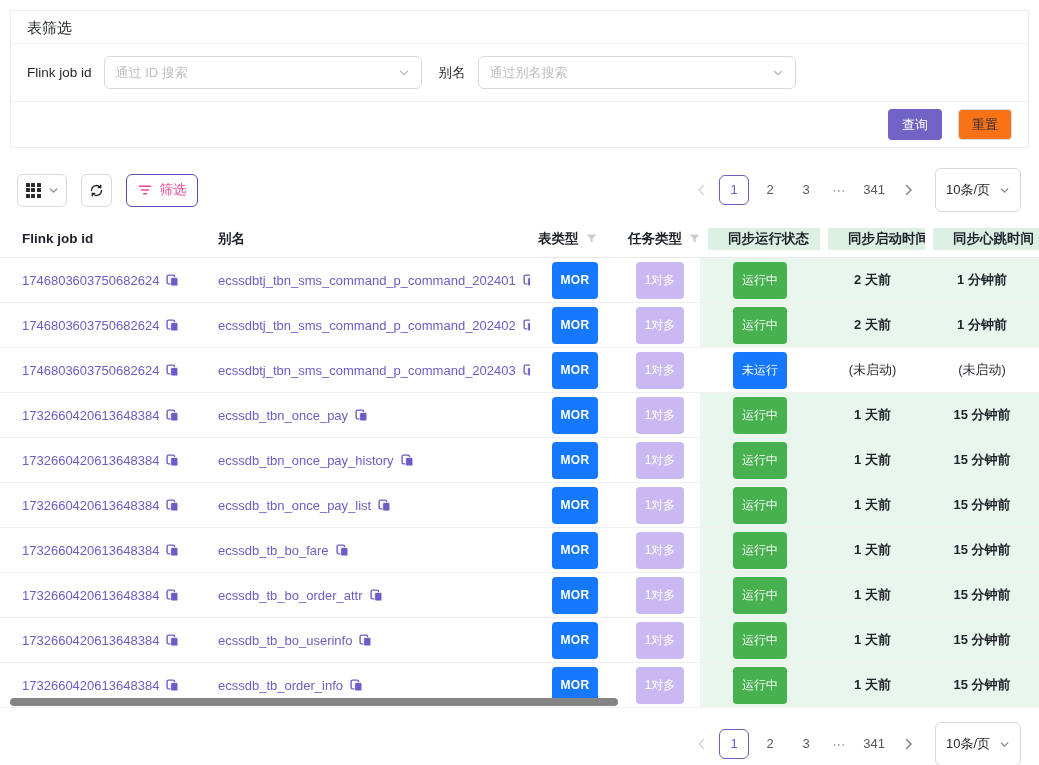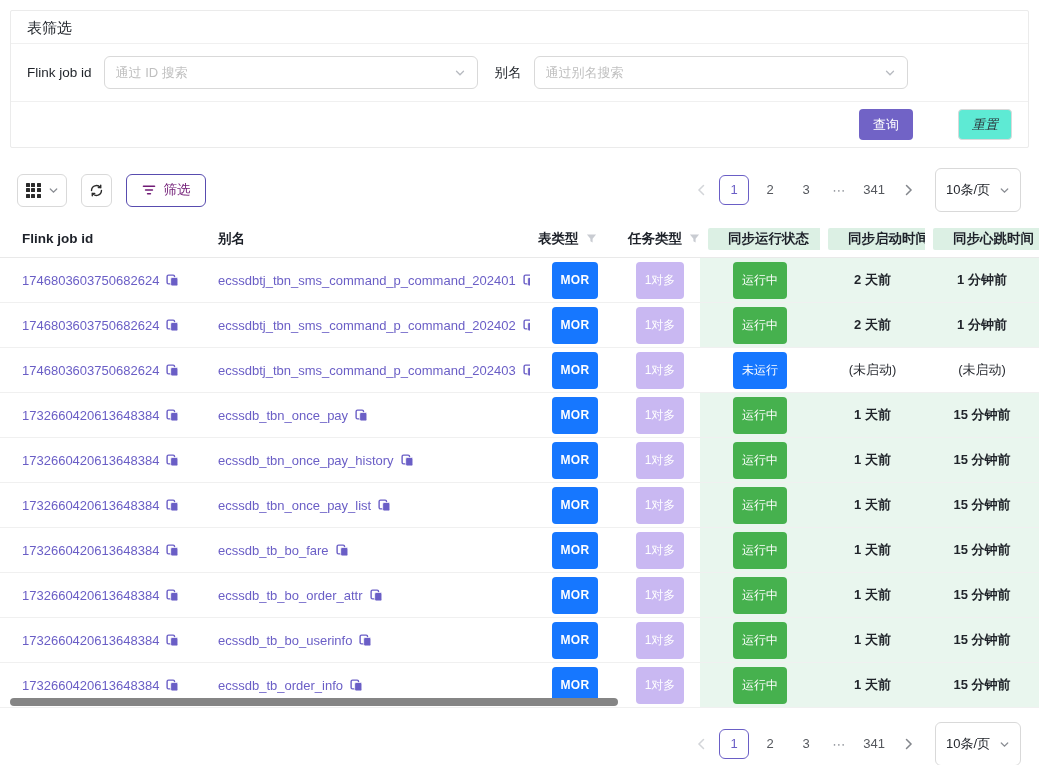--- a/index.html
+++ b/index.html
@@ -9,36 +9,36 @@
   *{box-sizing:border-box;margin:0;padding:0;}
   html,body{width:1039px;height:765px;background:#fff;overflow:hidden;}
   body{font-family:"Liberation Sans","DejaVu Sans",sans-serif;font-size:13px;color:#25282e;}
   svg{display:block;}
 
   
   .filter-card{margin:10px 10px 0;border:1px solid #ebebeb;border-radius:2px;background:#fff;}
   .fc-title{height:33px;line-height:33px;padding:0 16px;border-bottom:1px solid #f0f0f0;font-size:15px;color:#1f2329;}
   .fc-form{height:58px;display:flex;align-items:center;padding:0 16px;border-bottom:1px solid #f0f0f0;}
   .fc-label{color:#1f2329;font-size:13.5px;margin-right:12px;white-space:nowrap;}
-  .select{width:374px;height:33px;border:1px solid #d9d9d9;border-radius:6px;background:#fff;
+  .select{width:318px;height:33px;border:1px solid #d9d9d9;border-radius:6px;background:#fff;
           display:flex;align-items:center;justify-content:space-between;padding:0 11px;cursor:pointer;}
   .placeholder{color:#bfbfbf;font-size:13px;white-space:nowrap;overflow:hidden;}
   .group-gap{margin-left:17px;}
   .fc-footer{height:45px;display:flex;align-items:center;justify-content:flex-end;gap:16px;padding:0 16px;}
-  .btn{height:31px;padding:0 13px;border-radius:4px;font-size:13px;display:flex;align-items:center;cursor:pointer;border:1px solid transparent;margin-left:29px;}
+  .btn{height:31px;padding:0 13px;border-radius:4px;font-size:13px;display:flex;align-items:center;cursor:pointer;border:1px solid transparent;}
   .btn-primary{background:var(--accent-button);color:#fff;}
-  .btn-default{background:#5eead4;color:#2b2f36;border-color:#d9d9d9;font-style:italic;}
+  .btn-default{background:#f97316;color:#2b2f36;border-color:#d9d9d9;}
 
   
   .toolbar{margin:25px 18px 0 17px;height:34px;display:flex;align-items:center;justify-content:space-between;}
   .tb-left{display:flex;align-items:center;gap:14px;}
   .icon-btn{height:33px;border:1px solid #d9d9d9;border-radius:6px;background:#fff;display:flex;align-items:center;justify-content:center;gap:7px;cursor:pointer;}
   .btn-grid{width:50px;}
   .btn-refresh{width:31px;}
-  .btn-filter{width:80px;border:1.4px solid #584caf;color:#701a75;font-size:13.5px;gap:8px;}
+  .btn-filter{width:72px;border:1.4px solid #584caf;color:#ec4899;font-size:13.5px;gap:8px;}
   .grid-glyph{display:grid;grid-template-columns:repeat(3,4px);grid-auto-rows:4px;gap:1.5px;}
   .grid-glyph i{background:#2b2b2b;border-radius:0.5px;}
 
   
   .pager{display:flex;align-items:center;gap:6px;font-size:13px;color:#55585e;}
   .pg-arrow{width:24px;height:30px;display:flex;align-items:center;justify-content:center;cursor:pointer;}
   .pg-arrow svg{display:block;}
   .pg-num{min-width:30px;height:30px;line-height:28px;text-align:center;border-radius:6px;padding:0 5px;cursor:pointer;border:1px solid transparent;}
   .pg-num.active{border-color:var(--accent);color:var(--accent);}
   .pg-dots{color:#9a9da3;min-width:24px;text-align:center;letter-spacing:1px;cursor:pointer;}

